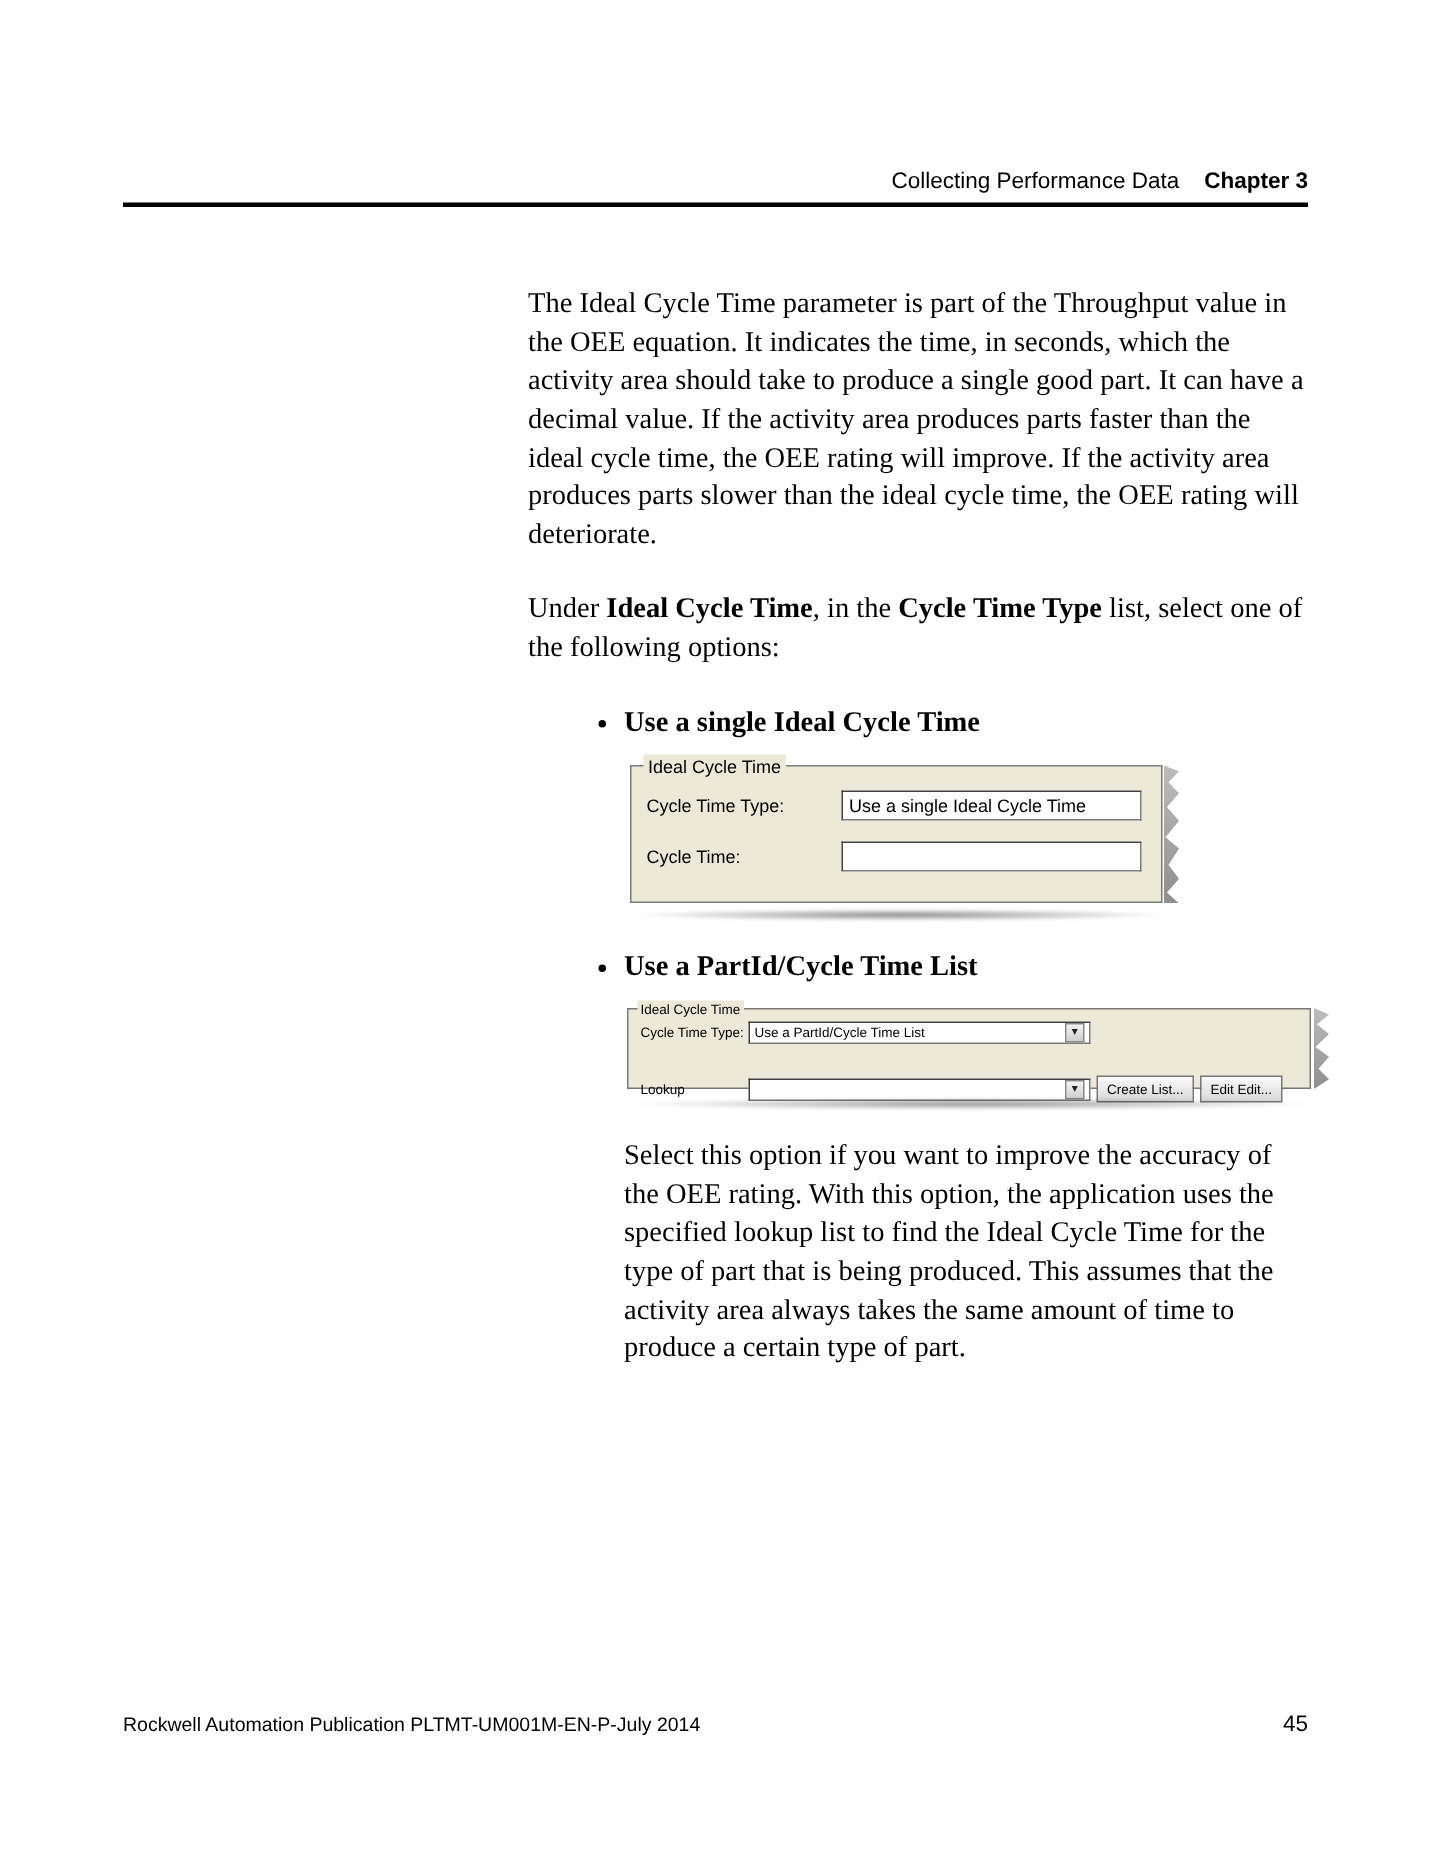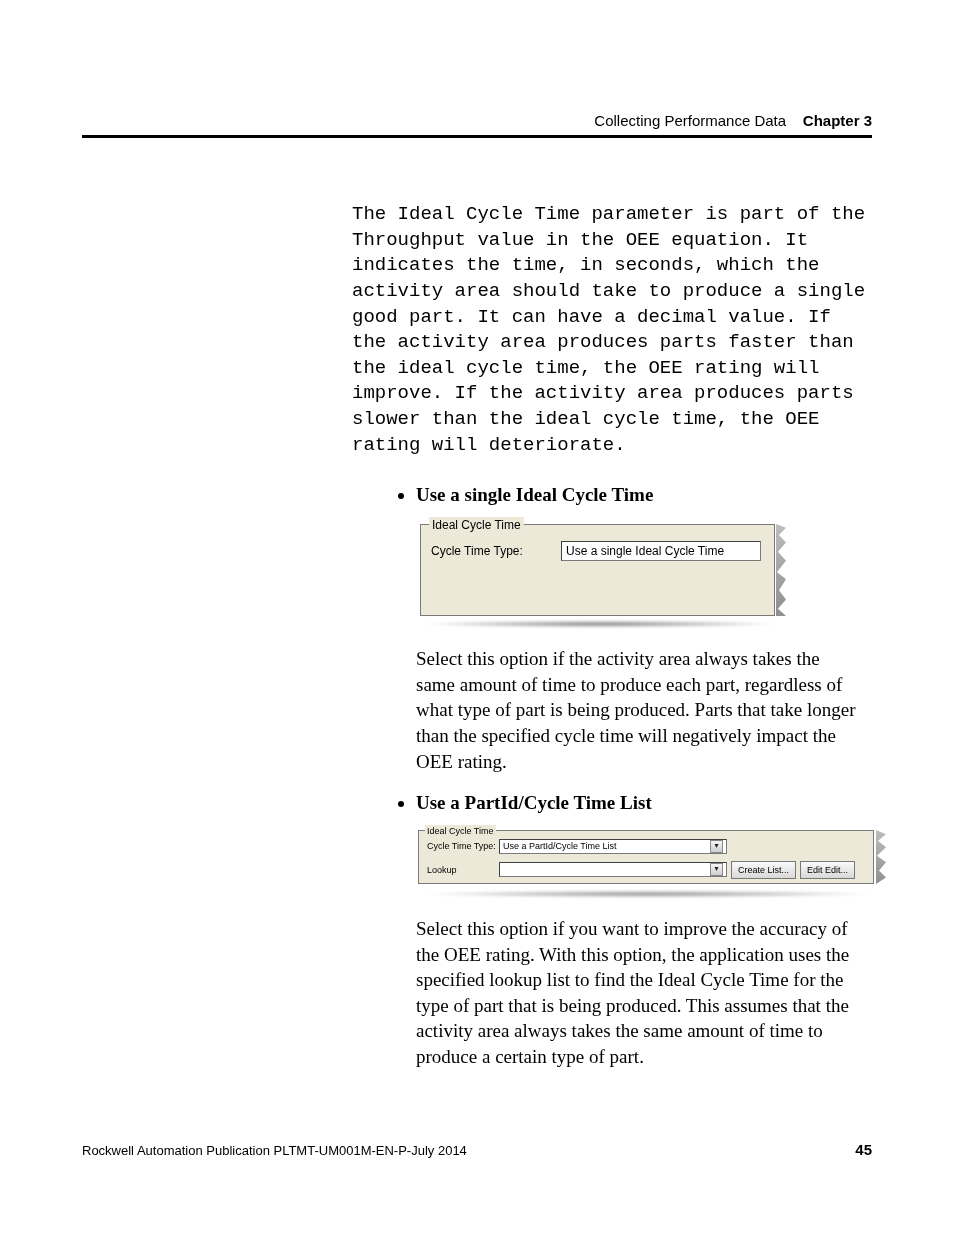--- a/index.html
+++ b/index.html
@@ -37,21 +37,21 @@
     background: #000;
   }
   .body {
     position: absolute;
     top: 190px;
     left: 352px;
     width: 520px;
     font-size: 19px;
     line-height: 1.35;
   }
-  .para { margin: 12px 0 24px 0; font-family: Liberation Mono, monospace; }
+  .para { margin: 0 0 24px 0; }
   .bold { font-weight: 700; }
   ul.outer {
     list-style: disc;
     padding-left: 48px;
     margin: 16px;
   }
   ul.outer > li { margin-bottom: 10px; }
   .sub {
     margin: 14px 0 16px 0;
     font-size: 19px;
@@ -135,21 +135,21 @@
   }
   .shot2 .legend {
     position: absolute;
     top: -6px; left: 6px;
     padding: 0 2px;
     background: #ece9d8;
     font-size: 9px;
   }
   .shot2 .r { position: absolute; left: 8px; display:flex; align-items:center; }
   .shot2 .r1 { top: 8px; }
-  .shot2 .r2 { top: 30px; }
+  .shot2 .r2 { top: 44px; }
   .shot2 .lbl { width: 72px; font-size: 9px; }
   .shot2 .combo {
     width: 228px; height: 15px;
     border: 1px solid #7a7a7a;
     border-top-color:#404040; border-left-color:#404040;
     background: #fff;
     font-size: 9px;
     padding: 0 3px;
     box-sizing: border-box;
     display:flex; align-items:center; justify-content:space-between;
@@ -188,57 +188,63 @@
     position: absolute;
     bottom: 77px;
     left: 82px;
     right: 82px;
     font-family: "Segoe UI", Arial, sans-serif;
     font-size: 13px;
     display: flex;
     justify-content: space-between;
     align-items: baseline;
   }
-  .footer .pnum { font-weight: 700; font-size: 15px; }
+  .footer .pnum { font-weight: 400; font-size: 15px; }
 </style>
 </head>
 <body>
 
 <div class="page">
 
   <div class="header">
     <span class="light">Collecting Performance Data</span>
     <span>&nbsp;&nbsp;</span>
     <span class="bold">Chapter 3</span>
   </div>
   <div class="rule"></div>
 
   <div class="body">
 
     <p class="para">The Ideal Cycle Time parameter is part of the Throughput value in the OEE equation. It indicates the time, in seconds, which the activity area should take to produce a single good part. It can have a decimal value. If the activity area produces parts faster than the ideal cycle time, the OEE rating will improve. If the activity area produces parts slower than the ideal cycle time, the OEE rating will deteriorate.</p>
 
 
+    <p class="para">
+      <span>Under </span><span class="bold">Ideal Cycle Time</span><span>, in the </span><span class="bold">Cycle Time Type</span><span> list, select one of the following options:</span>
+    </p>
 
     <ul class="outer">
       <li>
         <span class="bold">Use a single Ideal Cycle Time</span>
 
         <div class="shot1">
           <div class="group">
             <div class="legend">Ideal Cycle Time</div>
             <div class="row row1">
               <div class="lbl">Cycle Time Type:</div>
               <div class="field">Use a single Ideal Cycle Time</div>
             </div>
+            <div class="row row2">
+              <div class="lbl">Cycle Time:</div>
+              <div class="field"></div>
+            </div>
           </div>
           <div class="torn-right"></div>
           <div class="shot1-shadow"></div>
         </div>
 
-        <div class="sub">Select this option if the activity area always takes the same amount of time to produce each part, regardless of what type of part is being produced. Parts that take longer than the specified cycle time will negatively impact the OEE rating.</div>
       </li>
 
       <li>
         <span class="bold">Use a PartId/Cycle Time List</span>
 
         <div class="shot2">
           <div class="group">
             <div class="legend">Ideal Cycle Time</div>
             <div class="r r1">
               <div class="lbl">Cycle Time Type:</div>

